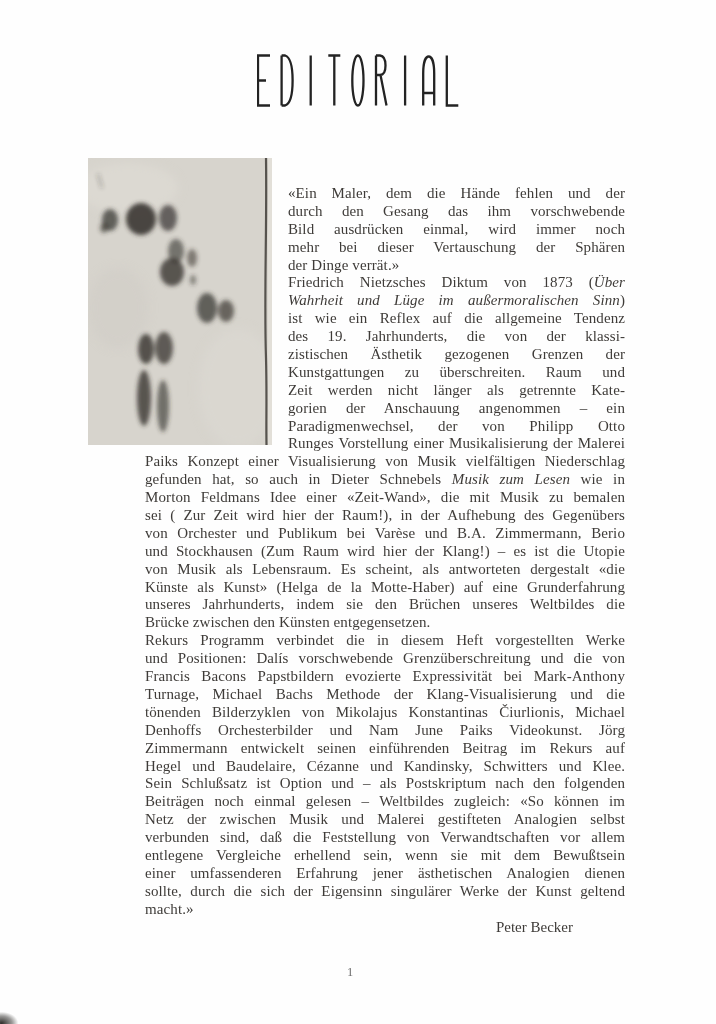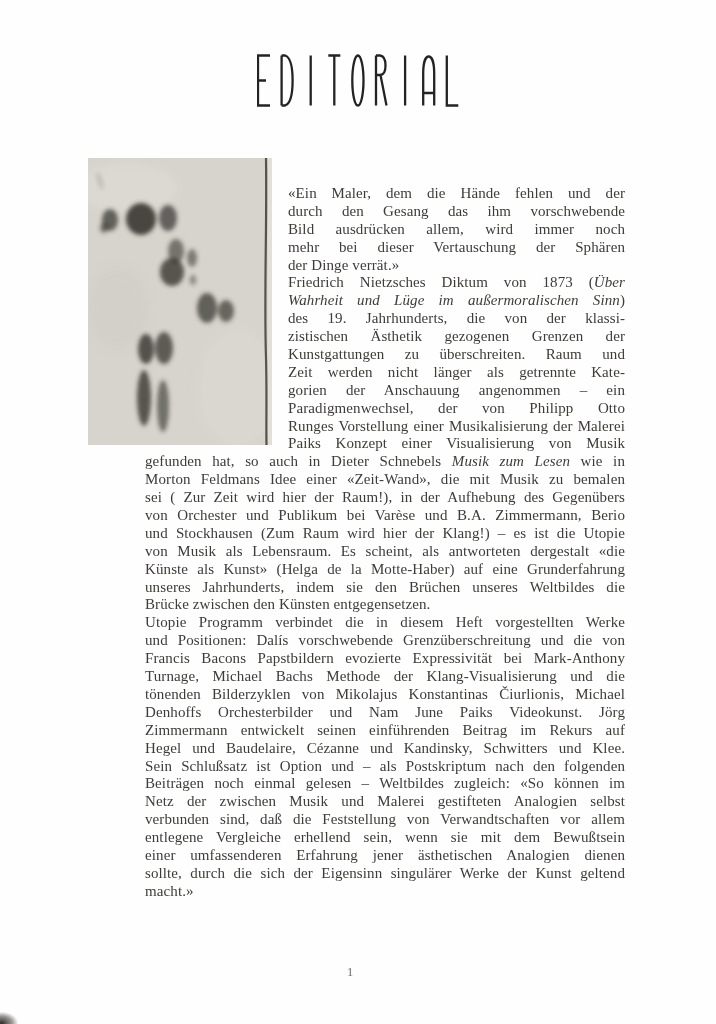--- a/index.html
+++ b/index.html
@@ -142,57 +142,59 @@
       <rect x="180" y="0" width="4" height="287" fill="#e2dfd8"></rect>
       <path d="M178,0 C179,70 176,140 178,200 C179,240 178,262 178.5,287" stroke="#3f3c37" stroke-width="2.2" fill="none" opacity="0.85"></path>
     </svg>
   </div>
 
   <div class="body-text">
     <div class="img-spacer"></div>
 
     <div class="tline">«Ein Maler, dem die Hände fehlen und der</div>
       <div class="tline">durch den Gesang das ihm vorschwebende</div>
-      <div class="tline">Bild ausdrücken allem, wird immer noch</div>
+      <div class="tline">Bild ausdrücken einmal, wird immer noch</div>
       <div class="tline">mehr bei dieser Vertauschung der Sphären</div>
       <div class="tline pend">der Dinge verrät.»</div>
       <div class="tline">Friedrich Nietzsches Diktum von 1873 (<i>Über</i></div>
       <div class="tline"><i>Wahrheit und Lüge im außermoralischen Sinn</i>)</div>
+      <div class="tline">ist wie ein Reflex auf die allgemeine Tendenz</div>
       <div class="tline">des 19. Jahrhunderts, die von der klassi-</div>
       <div class="tline">zistischen Ästhetik gezogenen Grenzen der</div>
       <div class="tline">Kunstgattungen zu überschreiten. Raum und</div>
       <div class="tline">Zeit werden nicht länger als getrennte Kate-</div>
       <div class="tline">gorien der Anschauung angenommen – ein</div>
       <div class="tline">Paradigmenwechsel, der von Philipp Otto</div>
       <div class="tline">Runges Vorstellung einer Musikalisierung der Malerei bis zu Nam June</div>
       <div class="tline">Paiks Konzept einer Visualisierung von Musik vielfältigen Niederschlag</div>
       <div class="tline">gefunden hat, so auch in Dieter Schnebels <i>Musik zum Lesen</i> wie in</div>
       <div class="tline">Morton Feldmans Idee einer «Zeit-Wand», die mit Musik zu bemalen</div>
       <div class="tline">sei ( Zur Zeit wird hier der Raum!), in der Aufhebung des Gegenübers</div>
       <div class="tline">von Orchester und Publikum bei Varèse und B.A. Zimmermann, Berio</div>
       <div class="tline">und Stockhausen (Zum Raum wird hier der Klang!) – es ist die Utopie</div>
       <div class="tline">von Musik als Lebensraum. Es scheint, als antworteten dergestalt «die</div>
       <div class="tline">Künste als Kunst» (Helga de la Motte-Haber) auf eine Grunderfahrung</div>
       <div class="tline">unseres Jahrhunderts, indem sie den Brüchen unseres Weltbildes die</div>
       <div class="tline pend">Brücke zwischen den Künsten entgegensetzen.</div>
-      <div class="tline">Utopie Programm verbindet die in diesem Heft vorgestellten Werke</div>
+      <div class="tline">Rekurs Programm verbindet die in diesem Heft vorgestellten Werke</div>
       <div class="tline">und Positionen: Dalís vorschwebende Grenzüberschreitung und die von</div>
       <div class="tline">Francis Bacons Papstbildern evozierte Expressivität bei Mark-Anthony</div>
       <div class="tline">Turnage, Michael Bachs Methode der Klang-Visualisierung und die</div>
       <div class="tline">tönenden Bilderzyklen von Mikolajus Konstantinas Čiurlionis, Michael</div>
       <div class="tline">Denhoffs Orchesterbilder und Nam June Paiks Videokunst. Jörg</div>
       <div class="tline">Zimmermann entwickelt seinen einführenden Beitrag im Rekurs auf</div>
       <div class="tline">Hegel und Baudelaire, Cézanne und Kandinsky, Schwitters und Klee.</div>
       <div class="tline">Sein Schlußsatz ist Option und – als Postskriptum nach den folgenden</div>
       <div class="tline">Beiträgen noch einmal gelesen – Weltbildes zugleich: «So können im</div>
       <div class="tline">Netz der zwischen Musik und Malerei gestifteten Analogien selbst</div>
       <div class="tline">verbunden sind, daß die Feststellung von Verwandtschaften vor allem</div>
       <div class="tline">entlegene Vergleiche erhellend sein, wenn sie mit dem Bewußtsein</div>
       <div class="tline">einer umfassenderen Erfahrung jener ästhetischen Analogien dienen</div>
       <div class="tline">sollte, durch die sich der Eigensinn singulärer Werke der Kunst geltend</div>
       <div class="tline pend">macht.»</div>
+      <div class="signature">Peter Becker</div>
   </div>
 
   <div class="page-number">1</div>
 
   <div class="corner-smudge"></div>
 
 </div>
 
 </body></html>

